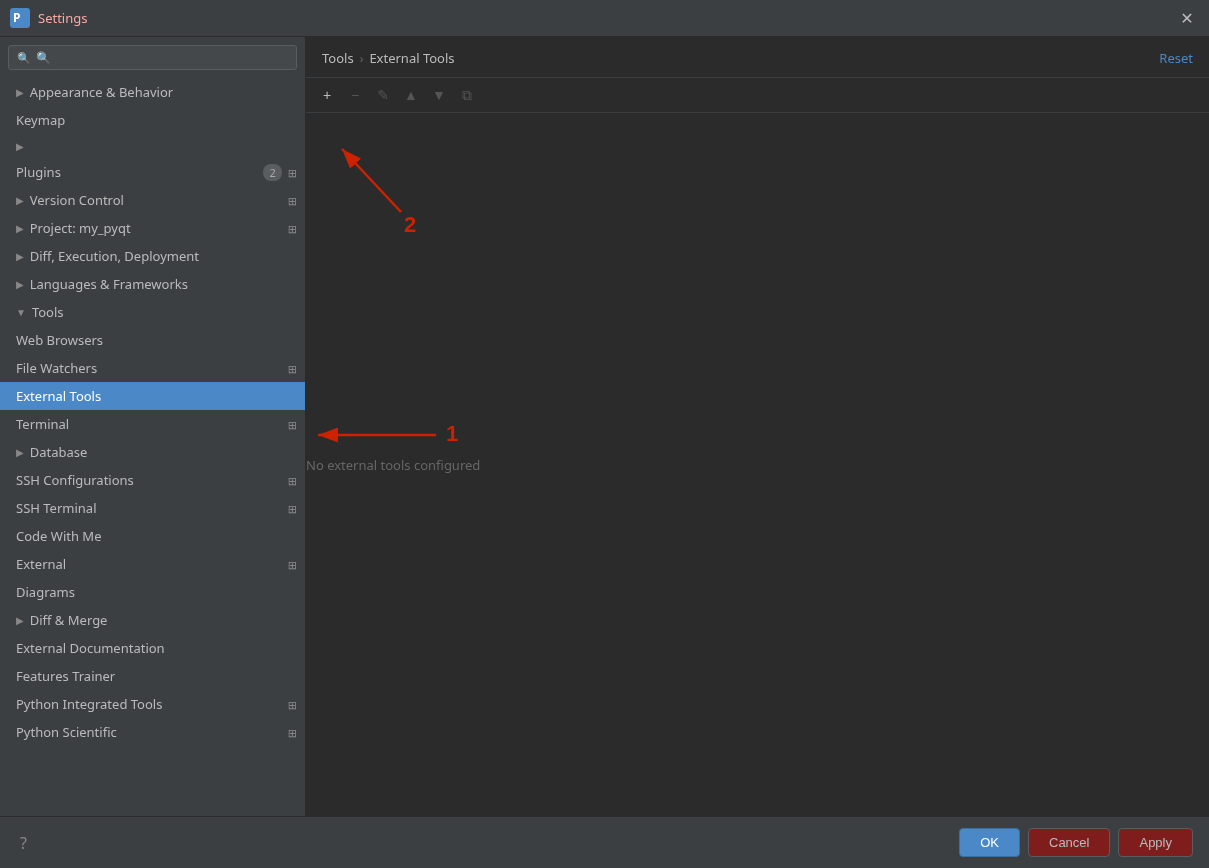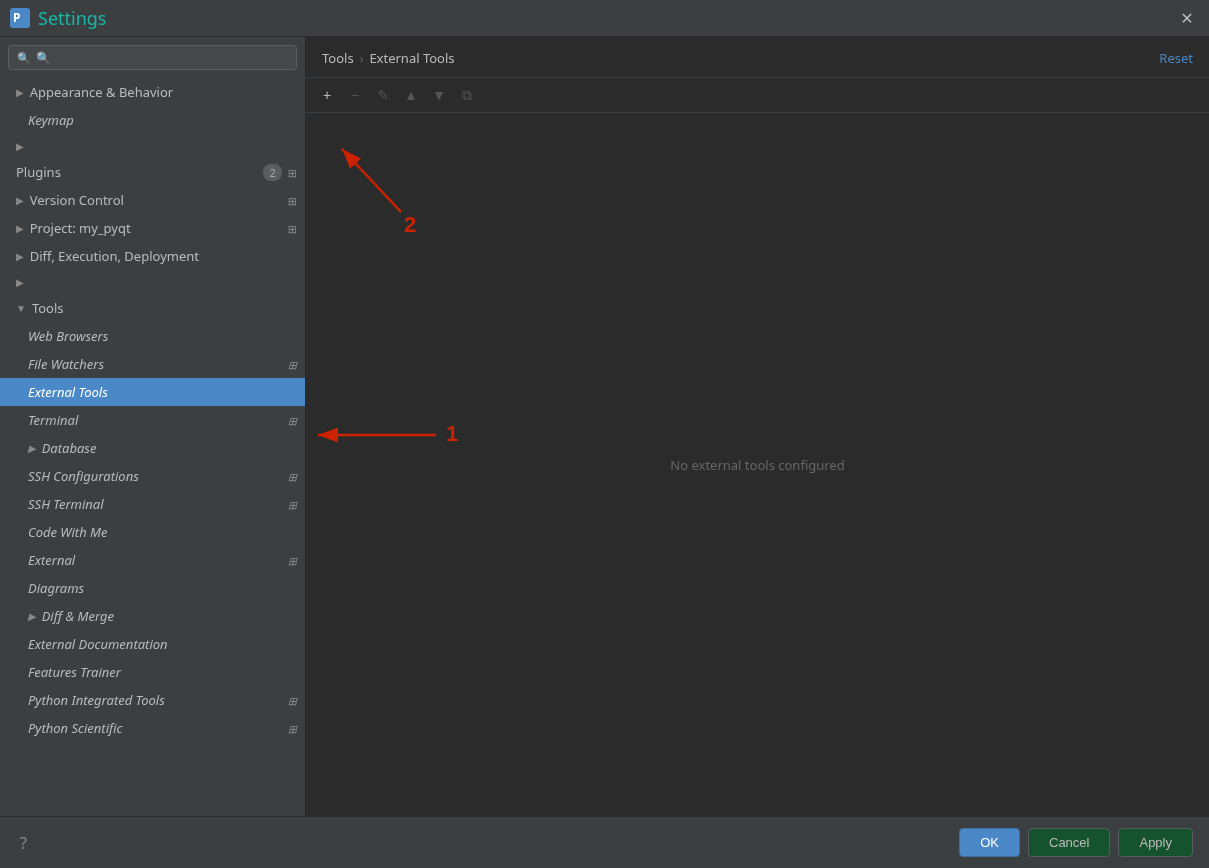--- a/index.html
+++ b/index.html
@@ -31,22 +31,22 @@
       gap: 8px;
     }
     .app-icon {
       width: 20px;
       height: 20px;
       display: flex;
       align-items: center;
       justify-content: center;
     }
     .title-text {
-      color: #14b8a6;
-      font-size: 18px;
+      color: #fca5a5;
+      font-size: 13px;
     }
     .close-btn {
       color: #bbbbbb;
       cursor: pointer;
       font-size: 16px;
       width: 24px;
       height: 24px;
       display: flex;
       align-items: center;
       justify-content: center;
@@ -132,21 +132,21 @@
       font-size: 11px;
       margin-right: 4px;
     }
     .sidebar-item .settings-icon {
       color: #888;
       font-size: 11px;
       margin-left: 2px;
     }
 
     
-    .indent-1 { padding-left: 28px; font-style: italic; }
+    .indent-1 { padding-left: 16px; }
 
     
     .right-panel {
       flex: 1;
       display: flex;
       flex-direction: column;
       background: #2b2b2b;
       overflow: hidden;
     }
 
@@ -196,21 +196,21 @@
     }
     .toolbar-btn.disabled {
       color: #555;
       cursor: default;
     }
 
     .panel-content {
       flex: 1;
       display: flex;
       align-items: center;
-      justify-content: center;
+      justify-content: flex-start;
       color: #666;
       font-size: 13px;
     }
 
     
     .bottom-bar {
       display: flex;
       align-items: center;
       justify-content: flex-end;
       padding: 10px 16px;
@@ -226,21 +226,21 @@
       font-size: 13px;
       border: 1px solid transparent;
       text-align: right;
     }
     .btn-primary {
       background: #4a88c7;
       color: #ffffff;
       border-color: #3a6fa0;
     }
     .btn-secondary {
-      background: #14532d;
+      background: #7f1d1d;
       color: #bbbbbb;
       border-color: #5a5d5f;
     }
 
     
     .arrows-svg {
       position: absolute;
       top: 0;
       left: 0;
       width: 100%;
@@ -297,20 +297,21 @@
           <span class="chevron">▶</span>
           <span class="item-label">Project: my_pyqt</span>
           <span class="settings-icon">⊞</span>
         </div>
         <div class="sidebar-item">
           <span class="chevron">▶</span>
           <span class="item-label">Diff, Execution, Deployment</span>
         </div>
         <div class="sidebar-item">
           <span class="chevron">▶</span>
+          <span class="item-label">Languages &amp; Frameworks</span>
         </div>
         <div class="sidebar-item">
           <span class="chevron">▼</span>
           <span class="item-label">Tools</span>
         </div>
         <div class="sidebar-item indent-1">
           <span class="item-label">Web Browsers</span>
         </div>
         <div class="sidebar-item indent-1">
           <span class="item-label">File Watchers</span>

